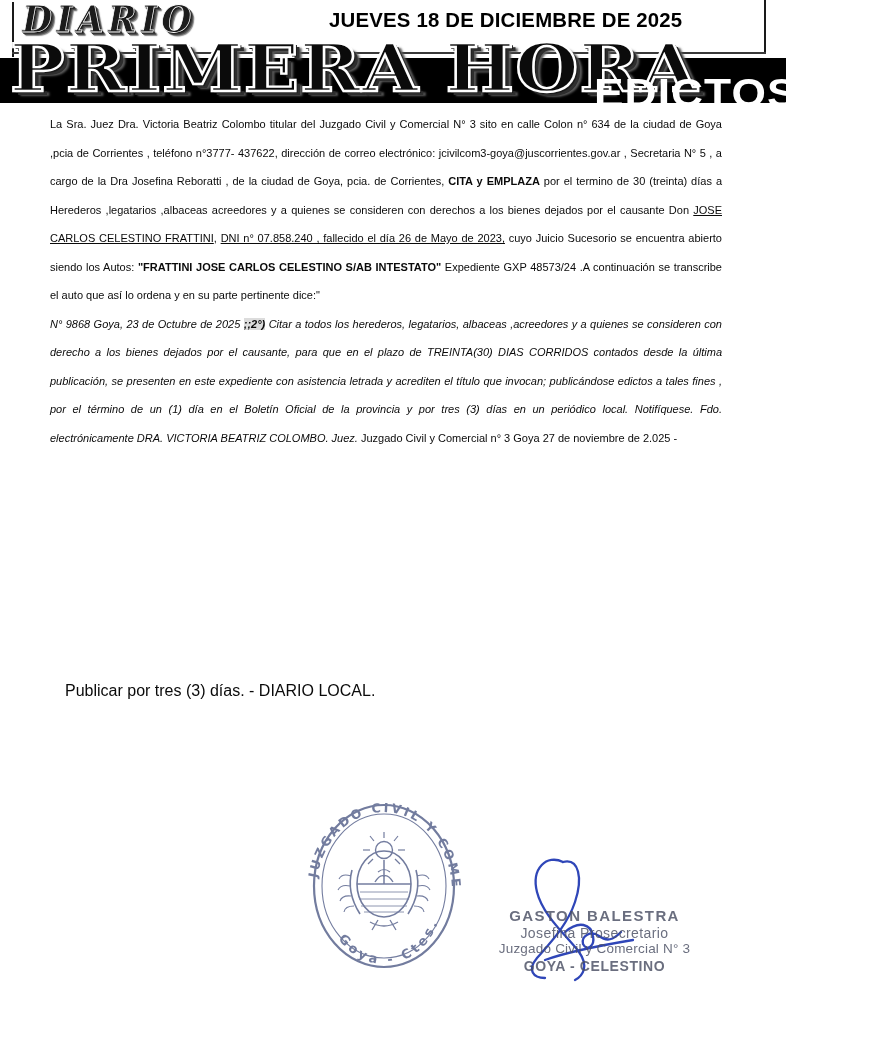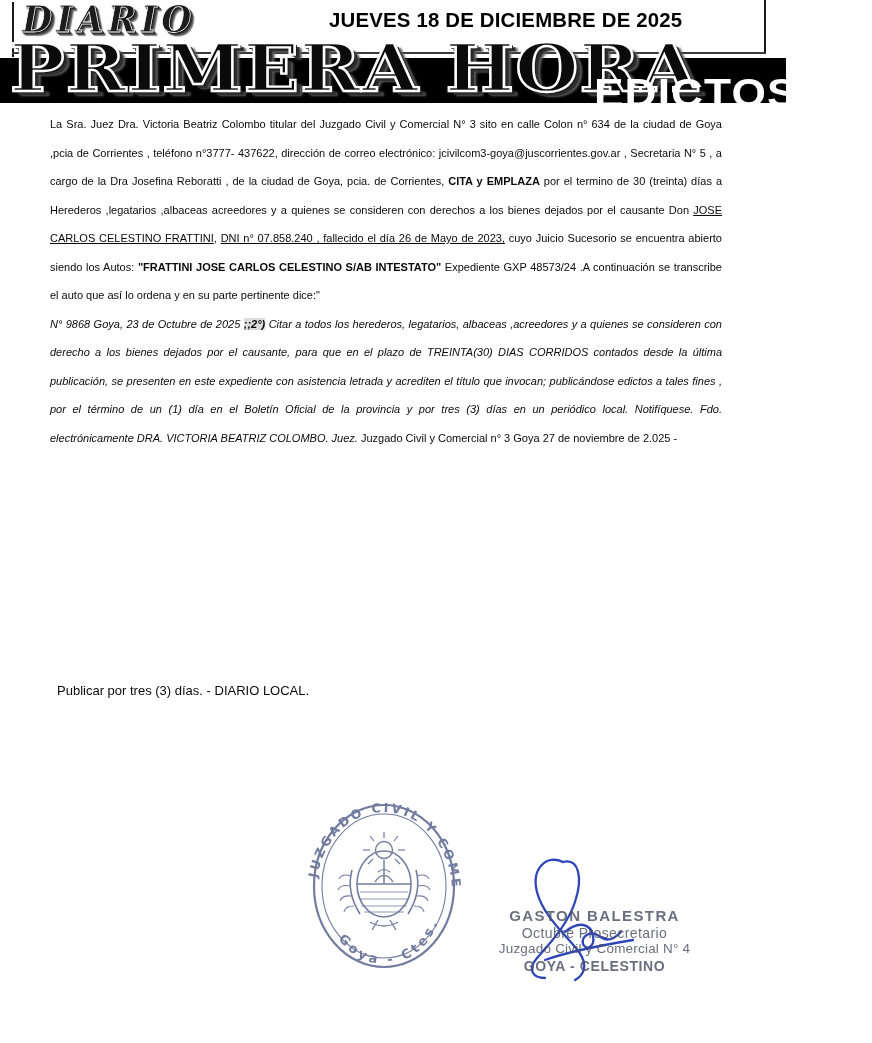--- a/index.html
+++ b/index.html
@@ -130,23 +130,23 @@
     margin: 0;
   }
   .para.italic { font-style: italic; }
   .b  { font-weight: bold; }
   .u  { text-decoration: underline; }
   .ni { font-style: normal; }
   .hl { background: #dcdcdc; }
 
   .pub-block {
     position: absolute;
-    left: 57px; top: 678px;
-    font-family: "Liberation Sans", sans-serif;
-    font-size: 13px;
+    left: 65px; top: 678px;
+    font-family: "Liberation Sans", sans-serif;
+    font-size: 16px;
     line-height: 26px;
     color: #0a0a0a;
   }
   .pub-line { white-space: nowrap; }
 
   
   #seal {
     position: absolute;
     left: 300px; top: 798px;
     width: 168px; height: 175px;
@@ -261,17 +261,17 @@
   <svg class="sig-svg" width="215" height="140" viewBox="0 0 215 140" aria-hidden="true">
     <g fill="none" stroke="#2f46b8" stroke-width="2.3" stroke-linecap="round">
       <path d="M76,14 C60,6 44,20 50,44 C56,68 80,88 92,104 C102,118 96,128 88,132"></path>
       <path d="M76,14 C92,10 96,30 88,54 C80,78 62,96 50,110 C40,122 46,130 58,130"></path>
       <path d="M78,84 C92,72 104,76 106,88 C108,98 100,104 96,96 C94,88 104,82 112,88 C120,94 126,92 134,84"></path>
       <path d="M58,112 C80,104 110,98 146,92"></path>
     </g>
   </svg>
   <div class="stamp-text">
     <div class="stamp-l1">GASTON BALESTRA</div>
-    <div class="stamp-l2">Octubre Prosecretario</div>
-    <div class="stamp-l3">Juzgado Civil y Comercial N° 4</div>
+    <div class="stamp-l2">Josefina Prosecretario</div>
+    <div class="stamp-l3">Juzgado Civil y Comercial N° 3</div>
     <div class="stamp-l4">GOYA - CELESTINO</div>
   </div>
 </div>
 
 </body></html>

